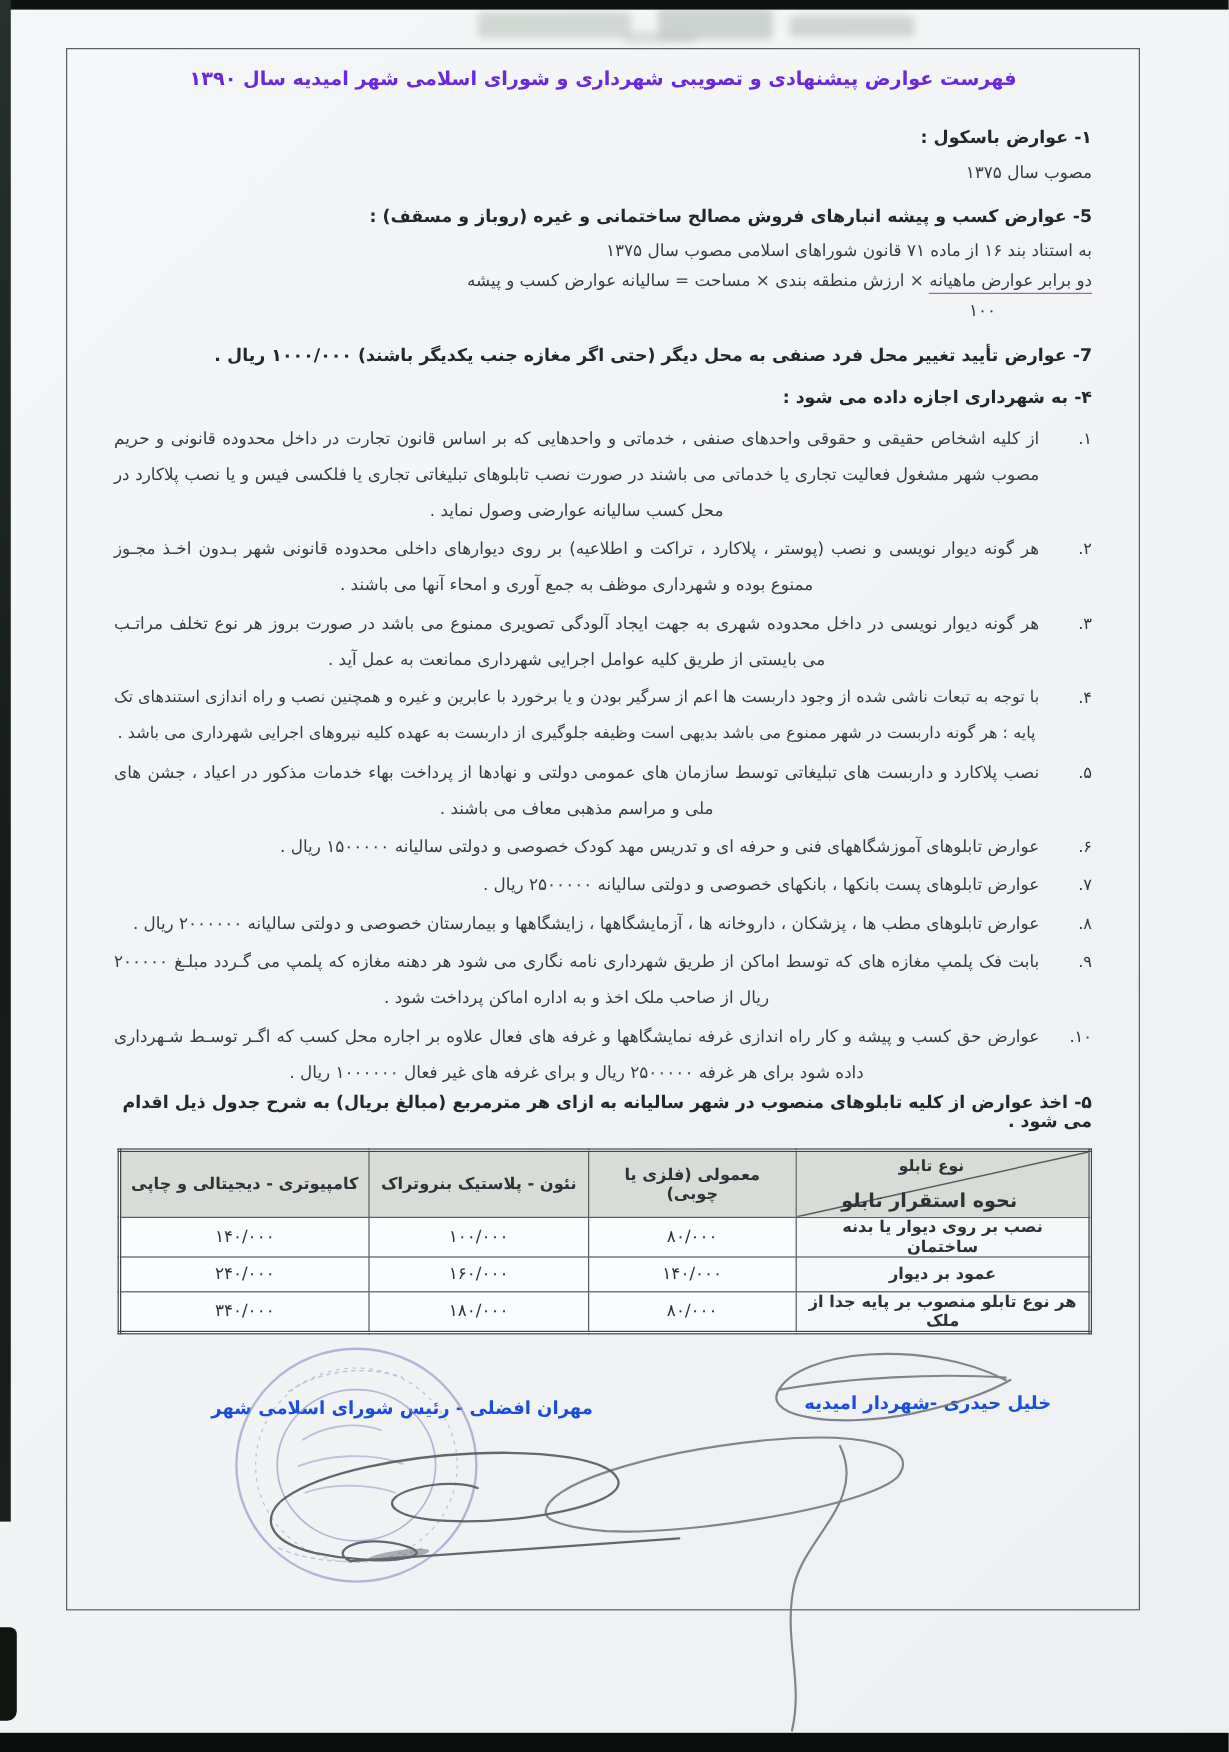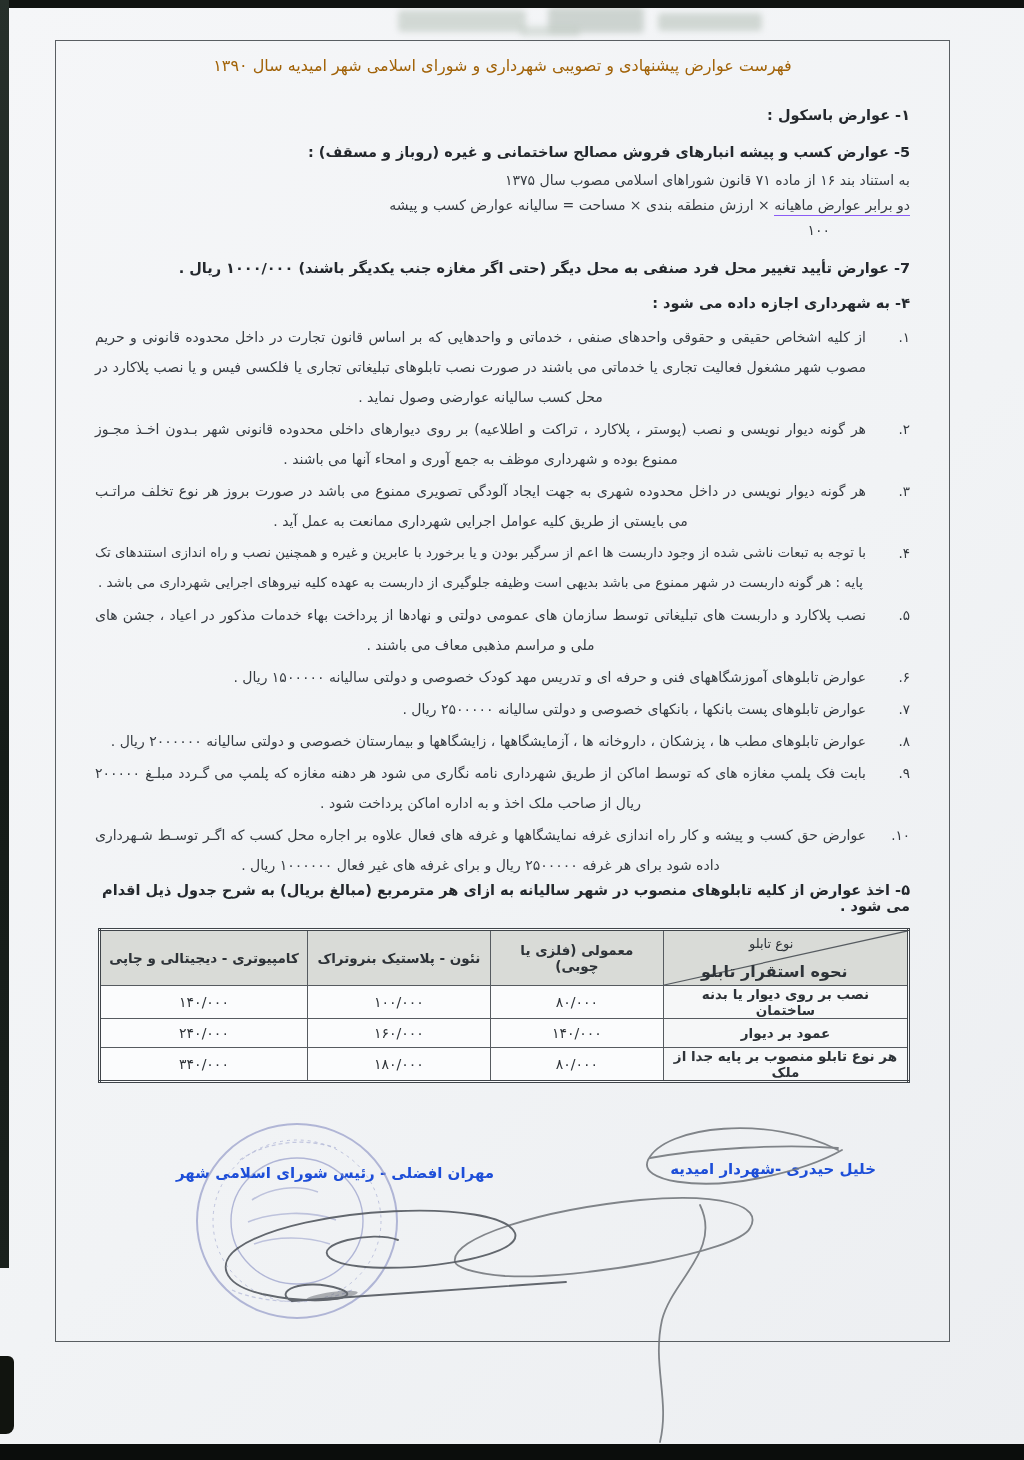--- a/index.html
+++ b/index.html
@@ -26,21 +26,21 @@
   .g3{left:658px;top:13px;width:104px;height:18px;background:#b4bfb6;}
   .g4{left:520px;top:26px;width:60px;height:10px;background:#c2ccc4;}
   
   .frame{position:absolute;left:55px;top:40px;width:893px;height:1300px;border:1.5px solid #595e62;}
   
   .content{
     position:absolute;left:95px;top:48px;width:815px;
     direction:rtl;color:#373c42;font-size:14px;
   }
   .title{
-    text-align:center;font-weight:normal;font-size:16px;color:#a16207;
+    text-align:center;font-weight:bold;font-size:16px;color:#6d28d9;
     margin-top:8px;letter-spacing:0;
   }
   .h{font-weight:bold;color:#24282d;font-size:14.5px;}
   .s1h{margin-top:32px;}
   .s1l1{margin-top:14px;text-align:justify;}
   .s1l2{margin-top:13px;}
   .s2h{margin-top:21px;}
   .s2l1{margin-top:12px;}
   .formula{margin-top:9px;}
   .frac-num{border-bottom:1px solid #8b5cf6;padding-bottom:2px;}
@@ -63,21 +63,21 @@
     border:1px solid #565b60;height:28px;padding:0 6px;
     font-size:13.5px;color:#2e3338;text-align:center;vertical-align:middle;
   }
   table.tariff thead th{background:#d9dbd7;height:54px;font-weight:bold;}
   table.tariff td{font-size:14px;font-weight:normal;}
   th.corner{position:relative;width:250px;padding:0;background:#d9dbd7;}
   th.c-mamuli{width:172px;}
   th.c-neon{width:182px;}
   th.c-comp{width:208px;}
   .corner-svg{position:absolute;inset:0;width:100%;height:100%;}
-  .corner-top{position:absolute;top:5px;left:85px;font-size:13px;font-weight:normal;}
+  .corner-top{position:absolute;top:5px;left:85px;font-size:13px;font-weight:bold;}
   .corner-bottom{position:absolute;bottom:4px;left:14px;font-size:16px;font-weight:bold;margin-left:23px;}
   tbody th.rowlab{font-weight:bold;background:#f6f7f8;}
   
   .sig-name{position:absolute;direction:rtl;font-weight:bold;font-size:15px;color:#1d4ed8;}
   .sig-right{right:148px;top:1160px;}
   .sig-left{left:176px;top:1164px;}
   .overlay{position:absolute;left:0;top:0;pointer-events:none;}
 </style>
 </head>
 <body>
@@ -89,20 +89,21 @@
 <div class="ghost g3"></div>
 <div class="ghost g4"></div>
 
 <div class="frame"></div>
 
 <div class="content">
 
   <div class="title">فهرست عوارض پیشنهادی و تصویبی شهرداری و شورای اسلامی شهر امیدیه سال ۱۳۹۰</div>
 
   <div class="h s1h">۱- عوارض باسکول :</div>
+  <div class="s1l2">مصوب سال ۱۳۷۵</div>
 
   <div class="h s2h">5- عوارض کسب و پیشه انبارهای فروش مصالح ساختمانی و غیره (روباز و مسقف) :</div>
   <div class="s2l1">به استناد بند ۱۶ از ماده ۷۱ قانون شوراهای اسلامی مصوب سال ۱۳۷۵</div>
   <div class="formula">
     <span class="frac-num">دو برابر عوارض ماهیانه</span>
     <span>× ارزش منطقه بندی × مساحت = سالیانه عوارض کسب و پیشه</span>
   </div>
   <div class="frac-den">۱۰۰</div>
 
   <div class="h s3h">7- عوارض تأیید تغییر محل فرد صنفی به محل دیگر (حتی اگر مغازه جنب یکدیگر باشند) ۱۰۰۰/۰۰۰ ریال .</div>

